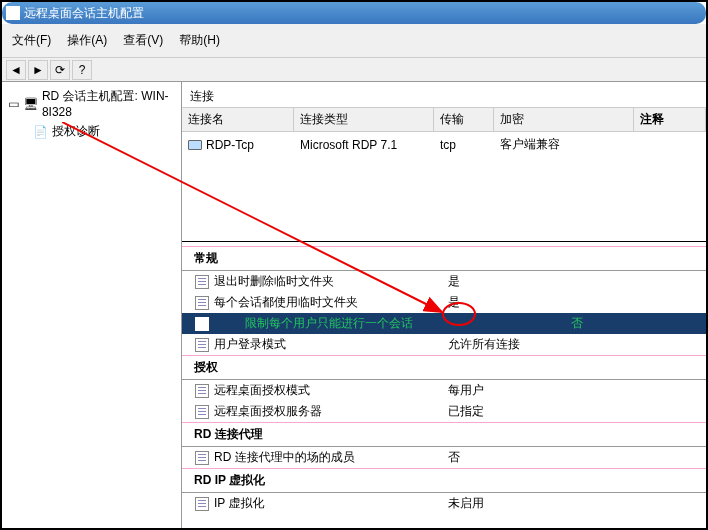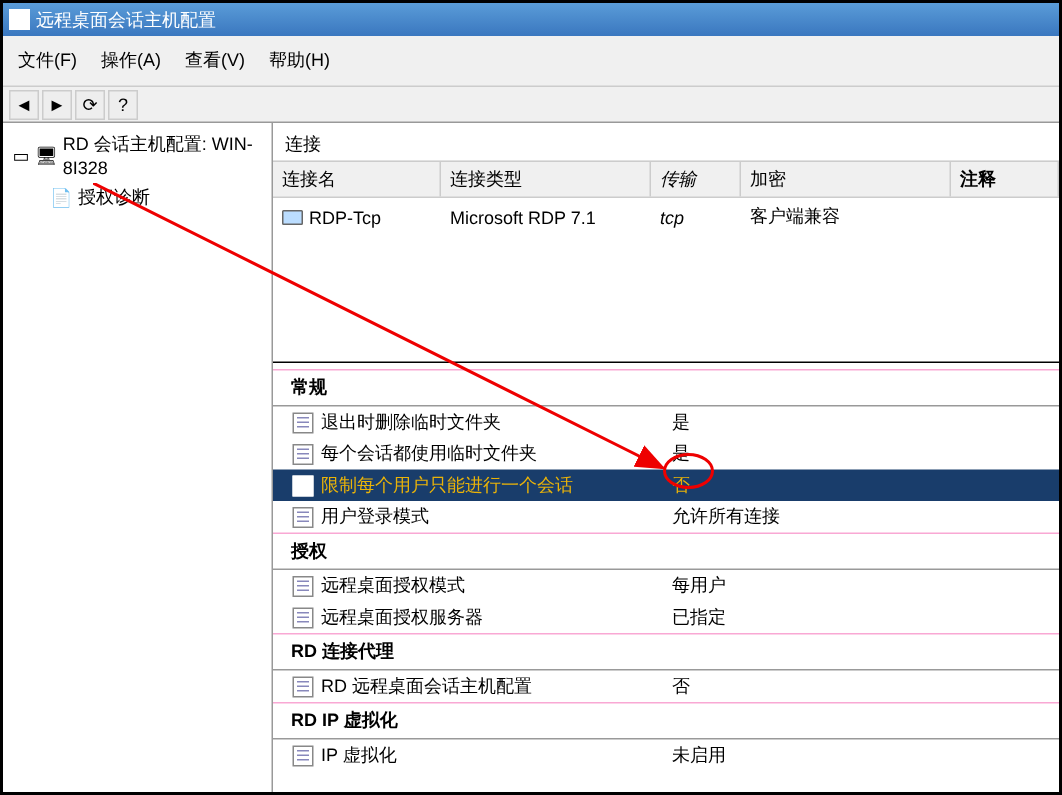--- a/index.html
+++ b/index.html
@@ -1,18 +1,18 @@
 <!DOCTYPE html>
 <html><head>
   <meta charset="utf-8">
   <style>
     * { margin: 0; padding: 0; box-sizing: border-box; font-family: "SimSun", "Microsoft YaHei", sans-serif; font-size: 12px; }
     body { background: #fff; width: 708px; height: 530px; overflow: hidden; border: 2px solid #000; position: relative; }
     
-    .titlebar { background: linear-gradient(to bottom, #5a9cd8, #3a77bf); color: #fff; height: 22px; display: flex; align-items: center; padding: 0 4px; gap: 4px; }
+    .titlebar { background: linear-gradient(to bottom, #5a9cd8, #3a77bf); color: #fff; height: 22px; display: flex; align-items: center; padding: 0 4px; gap: 4px; border-radius: 10px; }
     .titlebar-icon { width: 14px; height: 14px; background: #fff; display: inline-block; }
     .titlebar-text { font-size: 12px; }
     
     .menubar { background: #f0f0f0; height: 34px; display: flex; align-items: center; padding: 0 4px; gap: 4px; border-bottom: 1px solid #ccc; }
     .menu-item { padding: 2px 6px; cursor: default; }
     
     .toolbar { background: #f0f0f0; height: 24px; border-bottom: 1px solid #999; display: flex; align-items: center; padding: 0 4px; gap: 2px; }
     .toolbar-btn { width: 20px; height: 20px; border: 1px solid #ccc; background: #eee; display: flex; align-items: center; justify-content: center; cursor: default; }
     
     .main { display: flex; height: calc(530px - 22px - 20px - 24px - 4px); }
@@ -25,30 +25,30 @@
     
     .section-label { font-weight: normal; padding: 6px 8px 2px 8px; }
     .conn-table { width: 100%; }
     .conn-header { display: flex; background: #f0f0f0; border-top: 1px solid #ccc; border-bottom: 1px solid #ccc; }
     .conn-header-cell { padding: 3px 6px; border-right: 1px solid #ccc; }
     .conn-row { display: flex; padding: 2px 0; }
     .conn-cell { padding: 2px 6px; display: flex; align-items: center; gap: 4px; }
     
     .col-name { width: 112px; }
     .col-type { width: 140px; }
-    .col-trans { width: 60px; font-style: italic; }
+    .col-trans { width: 60px; }
     .col-enc { width: 140px; }
     .col-note { flex: 1; font-weight: bold; }
     
     .hr-dark { border: none; border-top: 1px solid #000; margin: 4px 0; }
     
     .settings-label { font-weight: bold; padding: 6px 8px; }
     .group-header { border-top: 1px solid #f9a8d4; border-bottom: 1px solid #999; padding: 3px 12px; font-weight: bold; background: #fff; }
     .setting-row { display: flex; align-items: center; padding: 2px 0 2px 12px; gap: 4px; }
-    .setting-row.selected { background: #193d6b; color: #eab308; }
+    .setting-row.selected { background: #193d6b; color: #22c55e; text-align: center; }
     .setting-icon { width: 16px; height: 16px; display: inline-flex; align-items: center; justify-content: center; flex-shrink: 0; }
     .setting-label { width: 230px; }
     .setting-value { flex: 1; }
     
     .paper-icon { width: 14px; height: 14px; border: 1px solid #888; background: #fff; position: relative; }
     .paper-icon::before { content: ""; position: absolute; top: 2px; left: 2px; right: 2px; height: 1px; background: #88b; box-shadow: 0 3px 0 #88b, 0 6px 0 #88b; }
     .selected .paper-icon { border-color: #fff; }
     .selected .paper-icon::before { background: #fff; box-shadow: 0 3px 0 #fff, 0 6px 0 #fff; }
     
     .conn-icon { width: 14px; height: 10px; border: 1px solid #666; border-radius: 1px; background: #bdf; position: relative; }
@@ -161,21 +161,21 @@
         </span>
       <span class="setting-label">远程桌面授权服务器</span>
       <span class="setting-value">已指定</span>
     </div>
 
     <div class="group-header">RD 连接代理</div>
     <div class="setting-row">
       <span class="setting-icon">
           <span class="paper-icon"></span>
         </span>
-      <span class="setting-label">RD 远程桌面会话主机配置</span>
+      <span class="setting-label">RD 连接代理中的场的成员</span>
       <span class="setting-value">否</span>
     </div>
 
     <div class="group-header">RD IP 虚拟化</div>
     <div class="setting-row">
       <span class="setting-icon">
           <span class="paper-icon"></span>
         </span>
       <span class="setting-label">IP 虚拟化</span>
       <span class="setting-value">未启用</span>

